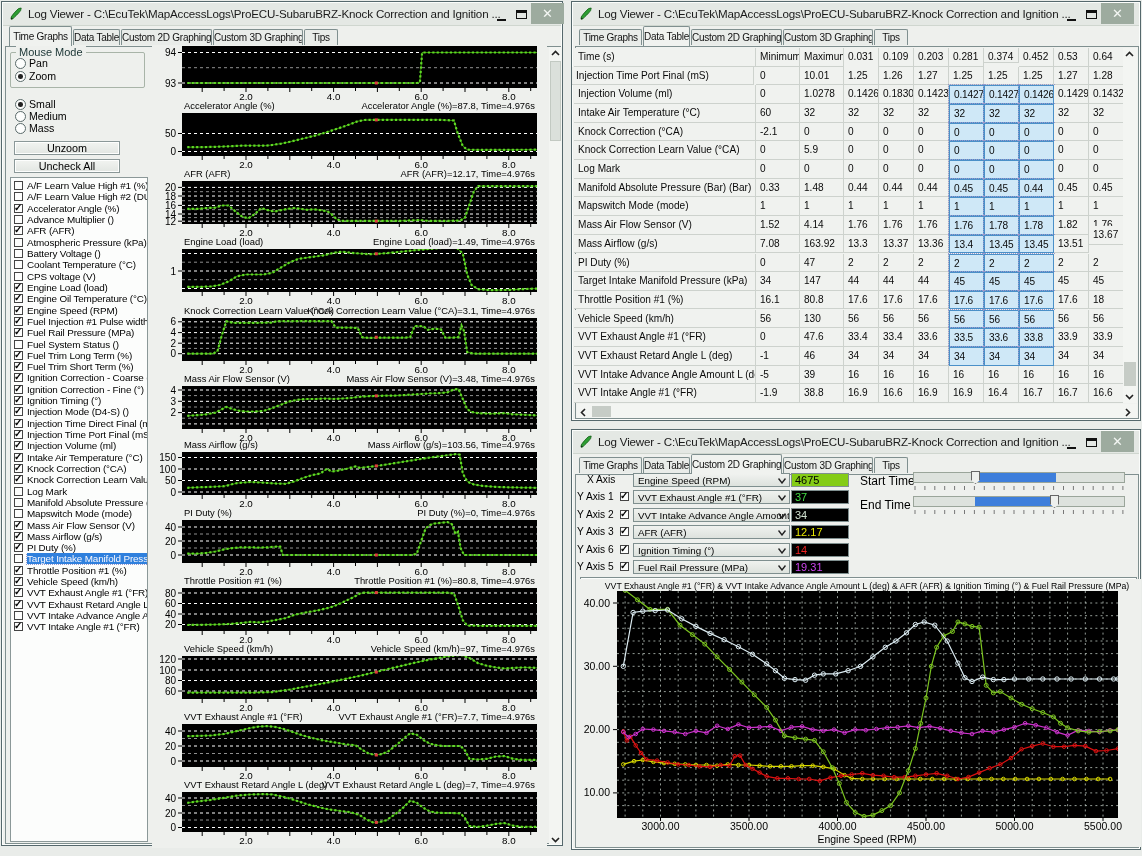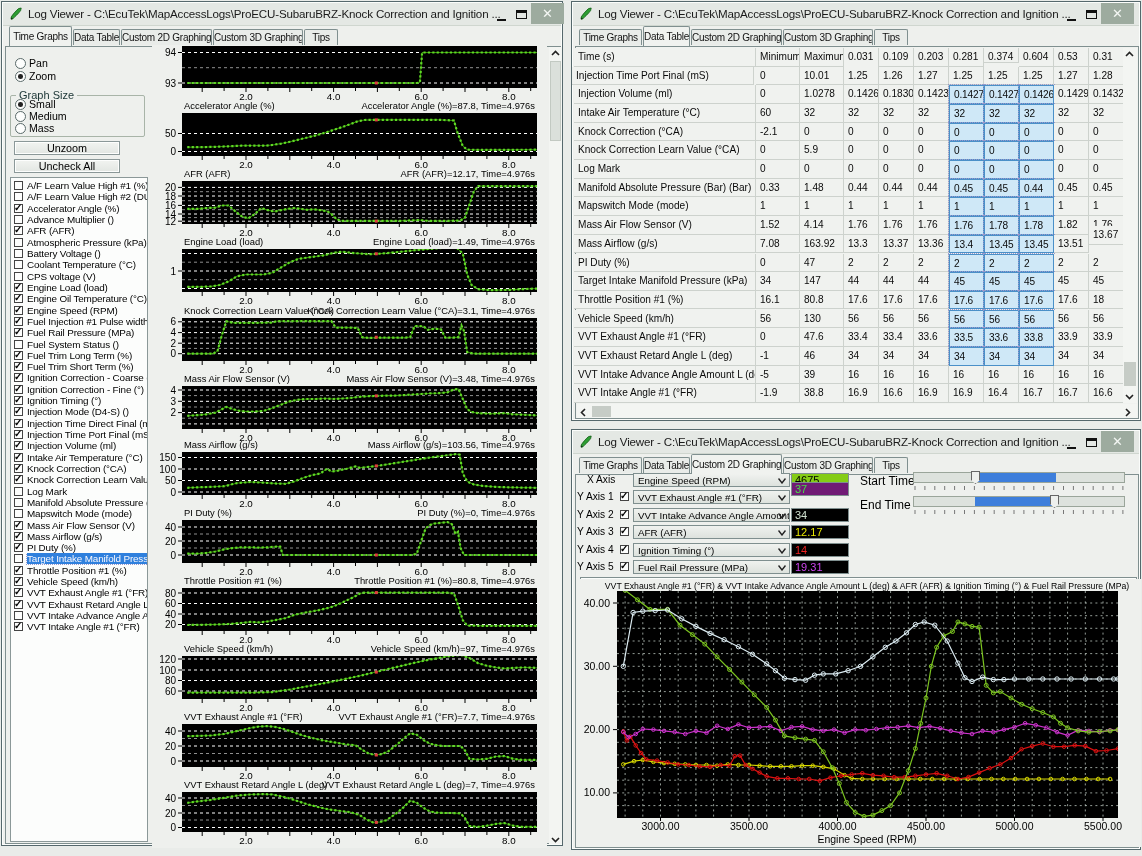--- a/index.html
+++ b/index.html
@@ -47,27 +47,27 @@
 <div class="wbtn" style="left:509px">
       <div class="bmax" style="margin:5px auto 0"></div>
     </div>
 <div class="bclose" style="left:529px">✕</div>
 <div class="tab act" style="left:7px;width:63px">Time Graphs</div>
 <div class="tab" style="left:71px;width:47px">Data Table</div>
 <div class="tab" style="left:119px;width:91px">Custom 2D Graphing</div>
 <div class="tab" style="left:211px;width:90px">Custom 3D Graphing</div>
 <div class="tab" style="left:302px;width:34px">Tips</div>
 <div class="client" style="left:3px;top:44px;width:556px;height:798px"></div>
+<div class="gb" style="left:8px;top:50px;width:135px;height:36px">
+      <div class="gbl">Mouse Mode</div>
+    </div>
 <div class="radio" style="left:13px;top:56px"></div>
     <div class="rlbl" style="left:27px;top:55px">Pan</div>
 <div class="radio on" style="left:13px;top:69px"></div>
     <div class="rlbl" style="left:27px;top:68px">Zoom</div>
-<div class="gb" style="left:8px;top:93px;width:135px;height:42px">
-      <div class="gbl">Graph Size</div>
-    </div>
 <div class="radio on" style="left:13px;top:97px"></div>
     <div class="rlbl" style="left:27px;top:96px">Small</div>
 <div class="radio" style="left:13px;top:109px"></div>
     <div class="rlbl" style="left:27px;top:108px">Medium</div>
 <div class="radio" style="left:13px;top:121px"></div>
     <div class="rlbl" style="left:27px;top:120px">Mass</div>
 <div class="btn" style="left:12px;top:139px;width:106px;height:14px;line-height:13px">Unzoom</div>
 <div class="btn" style="left:12px;top:157px;width:106px;height:14px;line-height:13px">Uncheck All</div>
 <div class="list" style="left:8px;top:175px;width:138px;height:665px;overflow:hidden;padding-top:2px">
 <div class="ci">
@@ -825,23 +825,23 @@
 <div class="client" style="left:3px;top:44px;width:564px;height:373px"></div>
 <div style="position:absolute;left:4px;top:45px;width:562px;height:371px;background:#f0f2ef;overflow:hidden"></div>
 <div class="tc" style="left:2px;top:46.0px;width:182px;height:18.7px">Time (s)</div>
 <div class="tc" style="left:184px;top:46.0px;width:44px;height:18.7px">Minimum</div>
 <div class="tc" style="left:228px;top:46.0px;width:44px;height:18.7px">Maximum</div>
 <div class="tc" style="left:272px;top:46.0px;width:35px;height:20px">0.031</div>
 <div class="tc" style="left:307px;top:46.0px;width:35px;height:18.7px">0.109</div>
 <div class="tc" style="left:342px;top:46.0px;width:35px;height:18.7px">0.203</div>
 <div class="tc" style="left:377px;top:46.0px;width:35px;height:18.7px">0.281</div>
 <div class="tc" style="left:412px;top:46.0px;width:35px;height:15px">0.374</div>
-<div class="tc" style="left:447px;top:46.0px;width:35px;height:18.7px">0.604</div>
+<div class="tc" style="left:447px;top:46.0px;width:35px;height:18.7px">0.452</div>
 <div class="tc" style="left:482px;top:46.0px;width:35px;height:18.7px">0.53</div>
-<div class="tc" style="left:517px;top:46.0px;width:35px;height:18.7px">0.31</div>
+<div class="tc" style="left:517px;top:46.0px;width:35px;height:18.7px">0.64</div>
 <div class="tc" style="left:0;top:64.7px;width:182px;height:18.7px">Injection Time Port Final (mS)</div>
 <div class="tc" style="left:184px;top:64.7px;width:44px;height:18.7px">0</div>
 <div class="tc" style="left:228px;top:64.7px;width:44px;height:18.7px">10.01</div>
 <div class="tc" style="left:272px;top:64.7px;width:35px;height:18.7px">1.25</div>
 <div class="tc" style="left:307px;top:64.7px;width:35px;height:18.7px">1.26</div>
 <div class="tc" style="left:342px;top:64.7px;width:35px;height:18.7px">1.27</div>
 <div class="tc" style="left:377px;top:64.7px;width:35px;height:18.7px">1.25</div>
 <div class="tc" style="left:412px;top:64.7px;width:35px;height:18.7px">1.25</div>
 <div class="tc" style="left:447px;top:64.7px;width:35px;height:18.7px">1.25</div>
 <div class="tc" style="left:482px;top:64.7px;width:35px;height:18.7px">1.27</div>
@@ -1075,38 +1075,38 @@
         <polyline points="0.5,0.5 4,5 7.5,0.5" fill="none" stroke="#222" stroke-width="1.4"></polyline>
       </svg></div>
 <div class="vbox" style="left:219px;top:43px;background:#84cc16;color:#000">4675</div>
 <div class="albl" style="left:5px;top:61px">Y Axis 1</div>
 <div class="cbx" style="left:48px;top:62px">
       <span class="cm">✓</span>
     </div>
 <div class="combo" style="left:61px;top:60px;width:157px">VVT Exhaust Angle #1 (°FR)<svg width="8" height="6" style="position:absolute;right:3px;top:4px">
         <polyline points="0.5,0.5 4,5 7.5,0.5" fill="none" stroke="#222" stroke-width="1.4"></polyline>
       </svg></div>
-<div class="vbox" style="left:219px;top:52px;background:#701a75;color:#44dd44">37</div>
+<div class="vbox" style="left:219px;top:60px;background:#000000;color:#44dd44">37</div>
 <div class="albl" style="left:5px;top:79px">Y Axis 2</div>
 <div class="cbx" style="left:48px;top:80px">
       <span class="cm">✓</span>
     </div>
 <div class="combo" style="left:61px;top:78px;width:157px">VVT Intake Advance Angle Amount<svg width="8" height="6" style="position:absolute;right:3px;top:4px">
         <polyline points="0.5,0.5 4,5 7.5,0.5" fill="none" stroke="#222" stroke-width="1.4"></polyline>
       </svg></div>
 <div class="vbox" style="left:219px;top:78px;background:#000;color:#cfe0cf">34</div>
 <div class="albl" style="left:5px;top:96px">Y Axis 3</div>
 <div class="cbx" style="left:48px;top:97px">
       <span class="cm">✓</span>
     </div>
 <div class="combo" style="left:61px;top:95px;width:157px">AFR (AFR)<svg width="8" height="6" style="position:absolute;right:3px;top:4px">
         <polyline points="0.5,0.5 4,5 7.5,0.5" fill="none" stroke="#222" stroke-width="1.4"></polyline>
       </svg></div>
 <div class="vbox" style="left:219px;top:95px;background:#000;color:#e8e800">12.17</div>
-<div class="albl" style="left:5px;top:114px">Y Axis 4</div>
+<div class="albl" style="left:5px;top:114px">Y Axis 6</div>
 <div class="cbx" style="left:48px;top:115px">
       <span class="cm">✓</span>
     </div>
 <div class="combo" style="left:61px;top:113px;width:157px">Ignition Timing (°)<svg width="8" height="6" style="position:absolute;right:3px;top:4px">
         <polyline points="0.5,0.5 4,5 7.5,0.5" fill="none" stroke="#222" stroke-width="1.4"></polyline>
       </svg></div>
 <div class="vbox" style="left:219px;top:113px;background:#000;color:#ee2222">14</div>
 <div class="albl" style="left:5px;top:131px">Y Axis 5</div>
 <div class="cbx" style="left:48px;top:132px">
       <span class="cm">✓</span>

